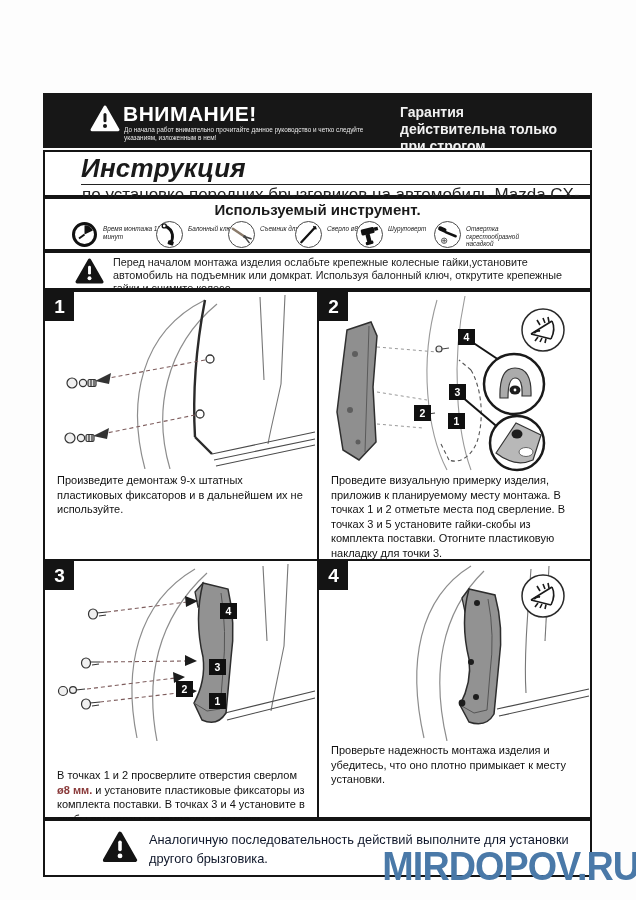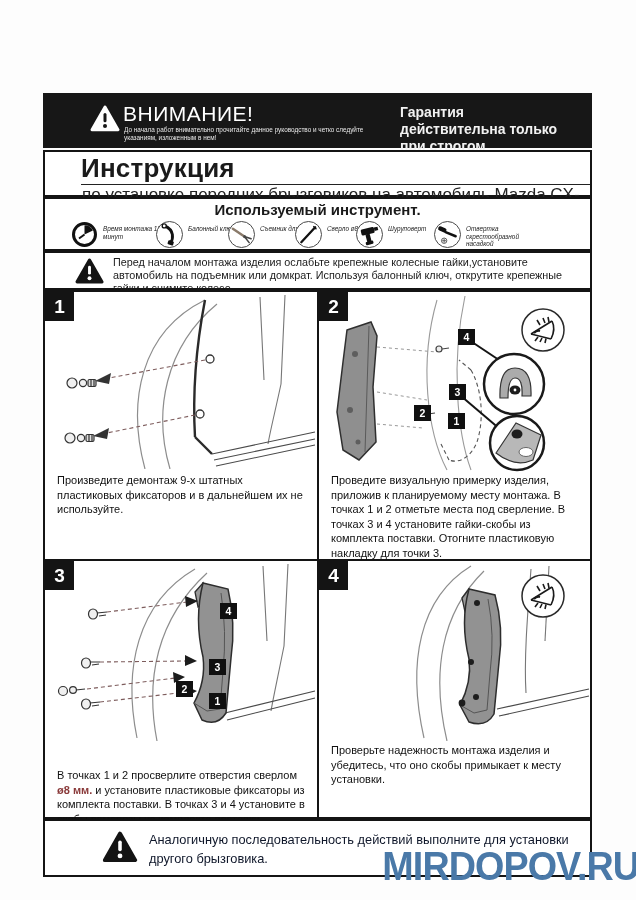--- a/index.html
+++ b/index.html
@@ -4,27 +4,27 @@
 <style>
   * { margin:0; padding:0; box-sizing:border-box; }
   html,body { width:636px; height:900px; background:#ffffff; font-family:"Liberation Sans", sans-serif; color:#1a1a1a; }
   #page { position:relative; width:636px; height:900px; background:#fdfdfd; overflow:hidden; }
   #frame { position:absolute; left:43px; top:93px; width:549px; height:784px; }
   .sec { position:absolute; left:0; width:549px; background:#fff; border:2px solid #141414; }
 
   
   #banner { position:absolute; left:0; top:0; width:549px; height:55px; background:#171717; border:none; }
   #banner .tri { position:absolute; left:47px; top:12px; }
-  #banner .btitle { position:absolute; left:80px; top:9px; font-size:21px; font-weight:400; color:#fff; letter-spacing:.5px; }
+  #banner .btitle { position:absolute; left:80px; top:9px; font-size:21px; font-weight:700; color:#fff; letter-spacing:.5px; }
   #banner .bsub { position:absolute; left:81px; top:33px; width:260px; font-size:6.4px; line-height:1.3; color:#e8e8e8; }
   #banner .bright { position:absolute; left:357px; top:11px; width:170px; font-size:14px; font-weight:700; color:#f2f2f2; line-height:1.22; }
 
   
   #titlesec { top:57px; height:47px; }
-  #titlesec .ptitle { position:absolute; left:36px; top:1px; font-size:26px; font-weight:700; letter-spacing:.2px; }
+  #titlesec .ptitle { position:absolute; left:36px; top:1px; font-size:26px; font-weight:700; letter-spacing:.2px;font-style:italic; }
   #titlesec .rule { position:absolute; left:36px; top:32px; width:509px; height:0; border-top:1.6px solid #222; }
   #titlesec .psub { position:absolute; left:37px; top:33px; font-size:17px; color:#222; }
 
   
   #toolsec { top:104px; height:54px; }
   #toolsec .theading { position:absolute; left:0; top:2px; width:100%; text-align:center; font-size:15px; font-weight:700; }
   .tool { position:absolute; top:22px; height:30px; }
   .tool-circle { position:absolute; left:0; top:0; width:27px; height:27px; border:1.2px solid #4a4a4a; border-radius:50%; display:flex; align-items:center; justify-content:center; background:#fff; }
   .tool-circle.noborder { border:none; }
   .tool-label { position:absolute; left:32px; top:4px; width:62px; font-size:6.4px; font-style:italic; line-height:1.2; color:#222; }
@@ -239,21 +239,21 @@
             <path d="M-3 -6 L-6 -11 M2 -8 L0 -13 M6 -9 L5 -14"></path>
             <path d="M-5 6 L-8 10 M-1 7 L-3 11 M3 7.5 L2 12"></path>
             <path d="M-9 2 Q-6 -1 -3 0" stroke-width="2"></path>
           </g>
         </svg>
       </div>
       <div class="marker" style="left:139px; top:37px;">4</div>
       <div class="marker" style="left:130px; top:92px;">3</div>
       <div class="marker" style="left:95px; top:113px;">2</div>
       <div class="marker" style="left:129px; top:121px;">1</div>
-      <div class="caption">Проведите визуальную примерку изделия, приложив к планируемому месту монтажа. В точках 1 и 2 отметьте места под сверление. В точках 3 и 4 установите гайки-скобы из комплекта поставки. Отогните пластиковую накладку для точки 3.</div>
+      <div class="caption">Проведите визуальную примерку изделия, приложив к планируемому месту монтажа. В точках 1 и 2 отметьте места под сверление. В точках 3 и 5 установите гайки-скобы из комплекта поставки. Отогните пластиковую накладку для точки 3.</div>
     </div>
 
     <div id="cell3" class="cell">
       <div class="stepnum">3</div>
       <div class="illus">
         <svg width="272" height="180" viewBox="0 0 272 180">
           <path d="M92 177 C78 108 92 42 150 8" fill="none" stroke="#8d8d8d" stroke-width="1.2"></path>
           <path d="M112 180 C100 118 112 58 162 12" fill="none" stroke="#8d8d8d" stroke-width="1.2"></path>
           <path d="M218 5 L222 80 M243 3 L239 85" fill="none" stroke="#777" stroke-width="1.1"></path>
           <path d="M239 85 C233 115 228 138 226 150" fill="none" stroke="#777" stroke-width="1.1"></path>
@@ -311,21 +311,21 @@
           <g transform="translate(224,36)" stroke="#1a1a1a" stroke-width="1.6" fill="none">
             <path d="M-12 3 L9 -10"></path>
               <path d="M-12 3 L8 8"></path>
               <path d="M9 -10 Q13 -2 8 8"></path>
             <path d="M-3 -6 L-6 -11 M2 -8 L0 -13 M6 -9 L5 -14"></path>
             <path d="M-5 6 L-8 10 M-1 7 L-3 11 M3 7.5 L2 12"></path>
             <path d="M-9 2 Q-6 -1 -3 0" stroke-width="2"></path>
           </g>
         </svg>
       </div>
-      <div class="caption">Проверьте надежность монтажа изделия и убедитесь, что оно скобы примыкает к месту установки.</div>
+      <div class="caption">Проверьте надежность монтажа изделия и убедитесь, что оно плотно примыкает к месту установки.</div>
     </div>
 
     <div id="footnote" class="sec">
       <span class="tri">
         <svg width="36" height="33" viewBox="0 0 28 26">
           <path d="M14 2 L26 23 L2 23 Z" fill="#141414" stroke="#141414" stroke-width="3" stroke-linejoin="round"></path>
           <rect x="12.6" y="7.5" width="2.8" height="8.5" rx="1.4" fill="#fff"></rect>
           <circle cx="14" cy="19.6" r="1.9" fill="#fff"></circle>
         </svg>
       </span>

